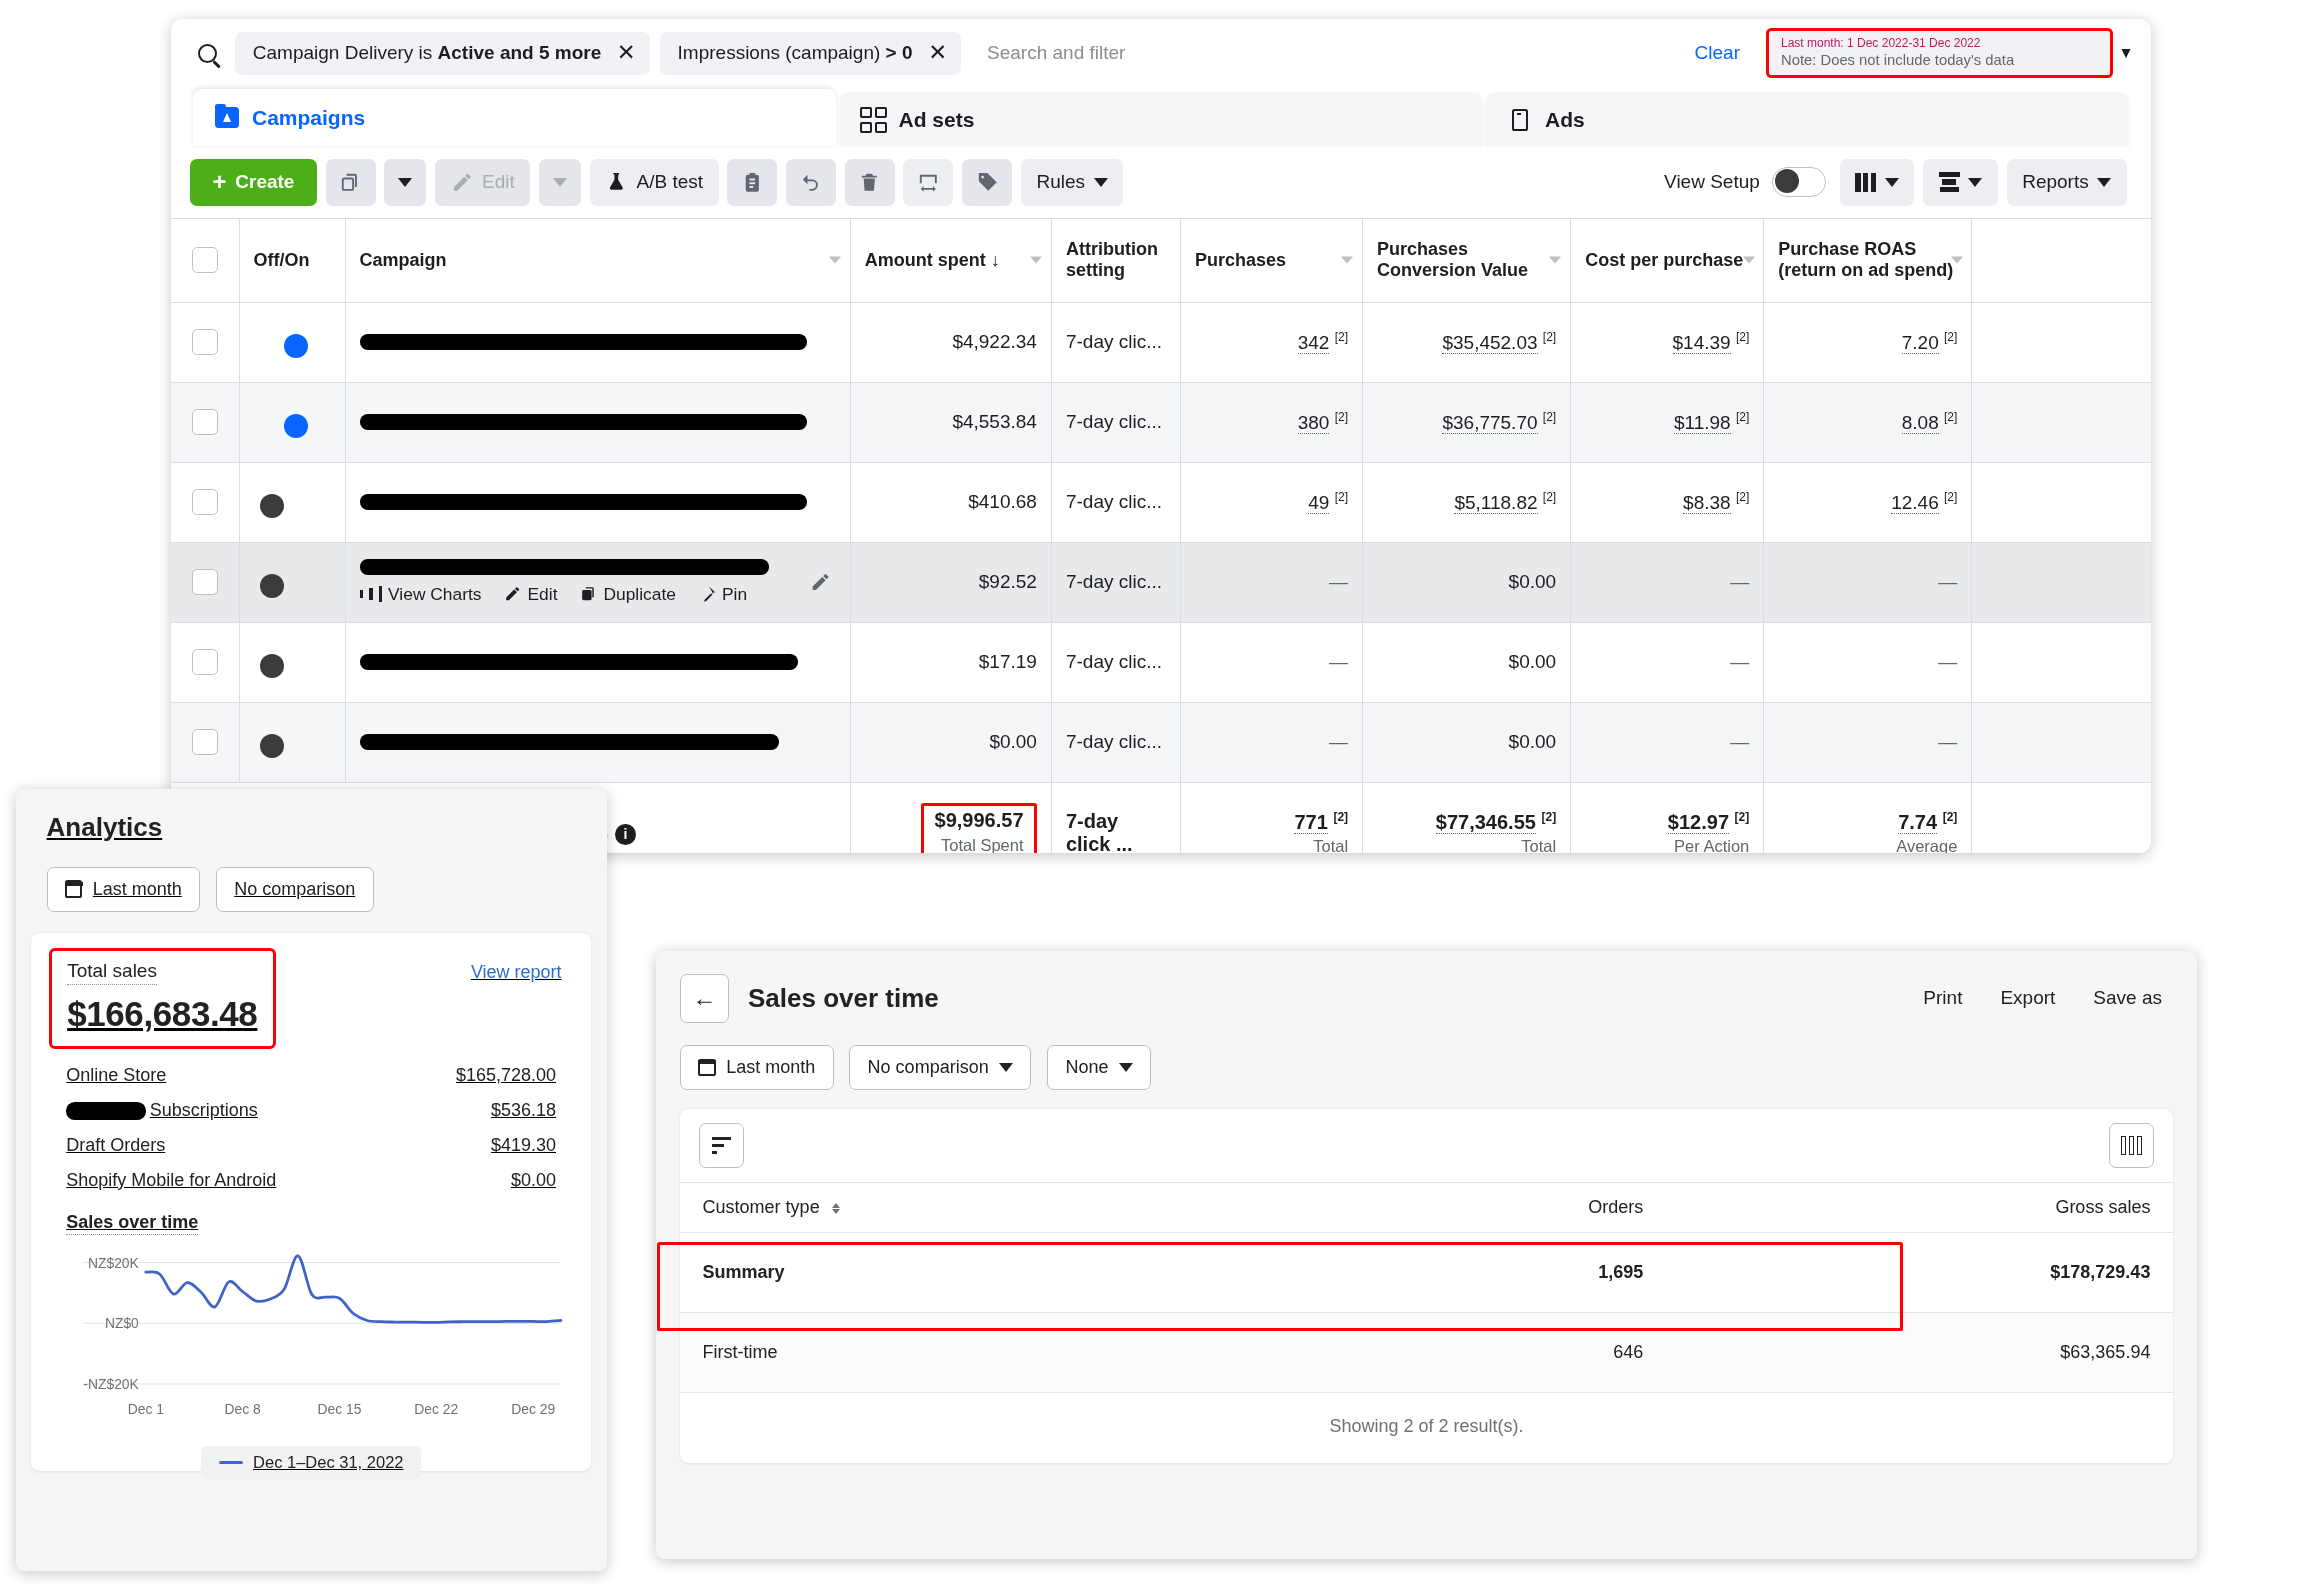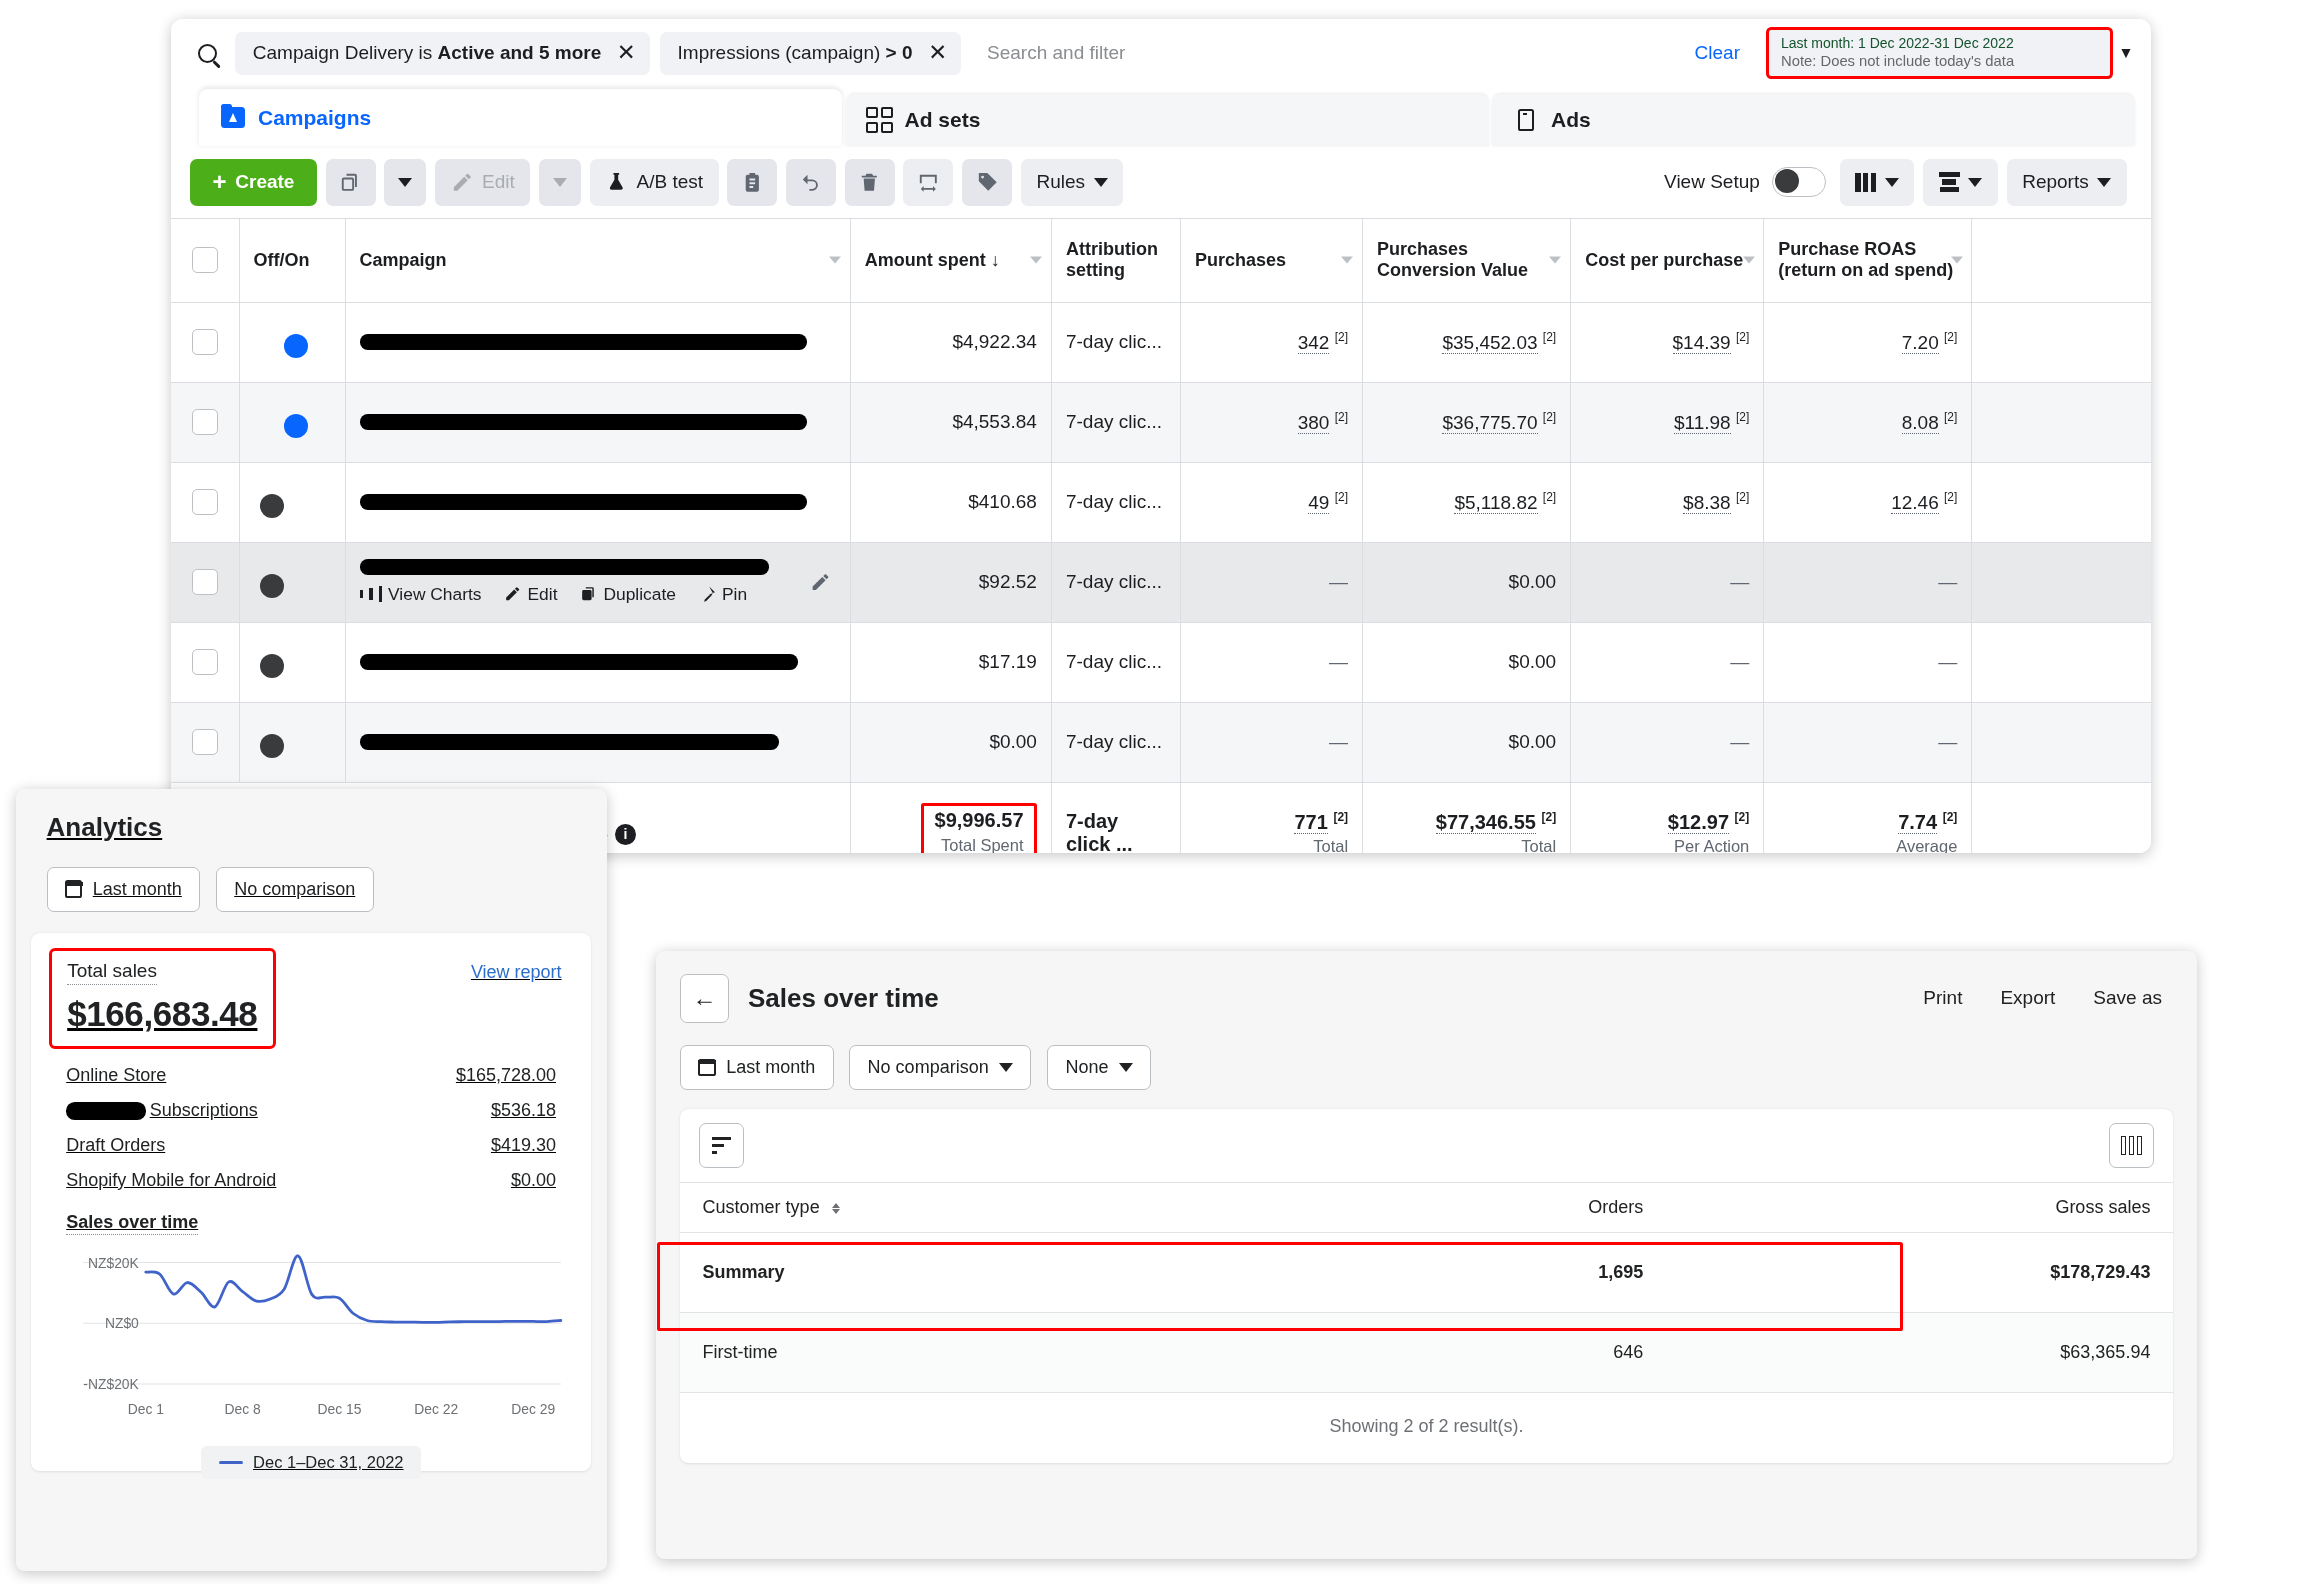--- a/index.html
+++ b/index.html
@@ -43,26 +43,26 @@
   }
   .clear-link { font-size: 19px; color: #0866ff; cursor: pointer; padding-right: 15.6px; }
   .date-box {
     position: relative;
     border: 3.5px solid #ff0000;
     background: #f0f2f5;
     border-radius: 5.2px;
     padding: 5.2px 12px 7px 12px;
     min-width: 347px;
   }
-  .date-main { font-size: 14px; color: #14532d; white-space: nowrap;}
+  .date-main { font-size: 12px; color: #be185d; white-space: nowrap;}
   .date-note { font-size: 14.8px; color: #65676b; white-space: nowrap; margin-top: 1.7px;}
   .date-caret { font-size: 15.6px; color:#1c1e21; margin-left: 5.2px; }
 
   
-  .tabs { display: flex; height: 59px; align-items: flex-end; padding-left: 28px; background:#fff;}
+  .tabs { display: flex; height: 59px; align-items: flex-end; padding-left: 22px; background:#fff;}
   .tab {
     display:flex; align-items:center; gap: 12px;
     height: 52px; padding: 0 21px;
     border-radius: 8.7px 8.7px 0 0;
     font-size: 21px; font-weight: 700;
     background: #f5f6f7;
     color: #1c1e21;
     flex: 1; max-width: 643px;
     box-shadow: 0 -0.9px 2.6px rgba(0,0,0,.08);
     margin-right: 3.5px;

